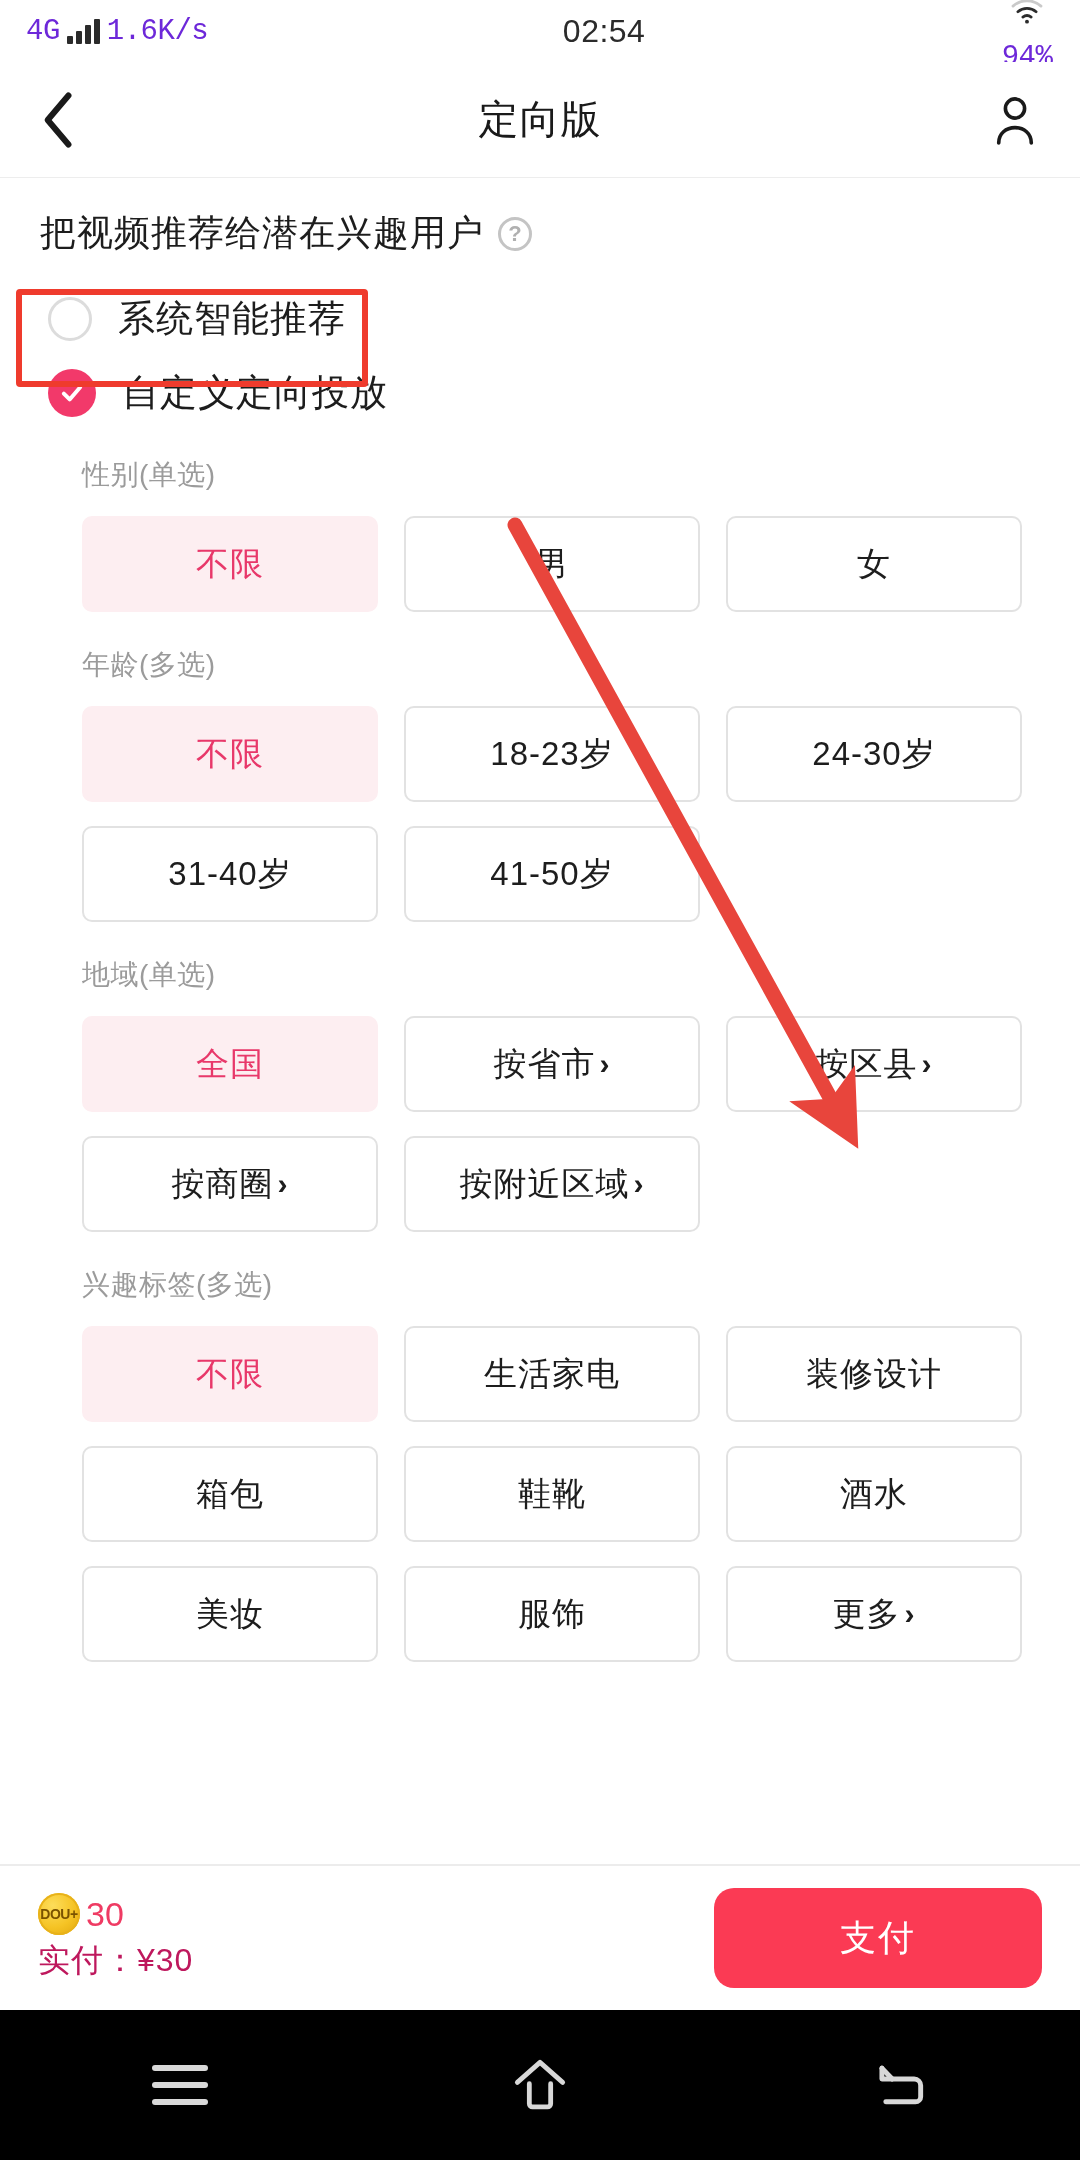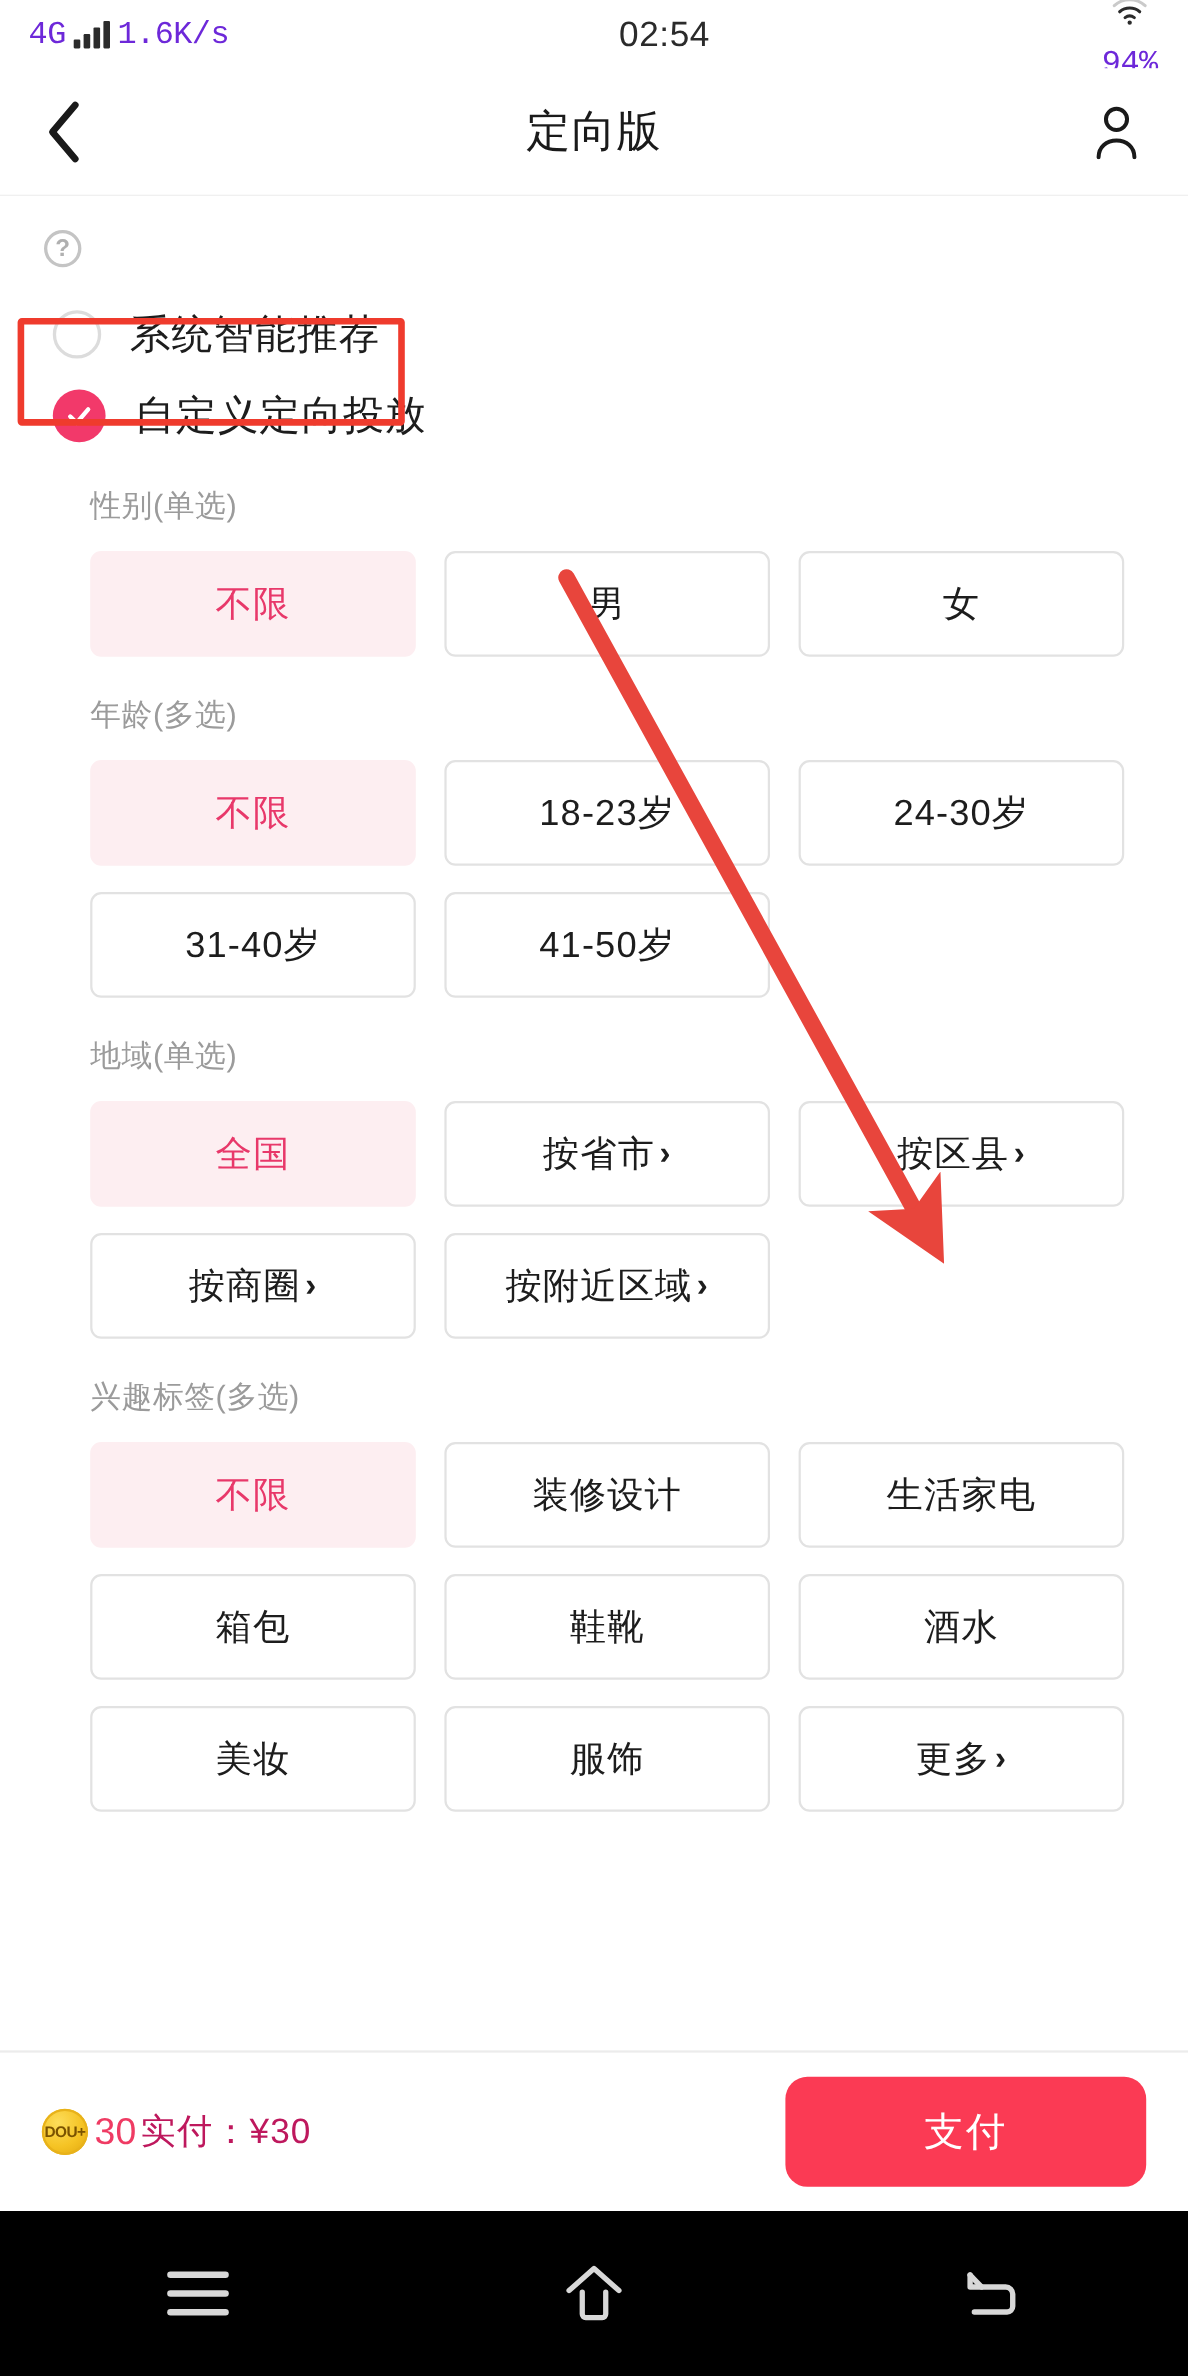--- a/index.html
+++ b/index.html
@@ -107,21 +107,21 @@
     pointer-events:none;
   }
 
   
   .bottombar{
     position:absolute; left:0; bottom:150px; width:1080px; height:146px;
     background:#fff; border-top:2px solid #ececec;
     display:flex; align-items:center; justify-content:space-between;
     padding:0 38px;
   }
-  .price-wrap{ display:flex; flex-direction:row; gap:4px;}
+  .price-wrap{ display:flex; flex-direction:column; gap:4px;}
   .price-top{ display:flex; align-items:center; gap:6px;}
   .coin{
     width:42px;height:42px;border-radius:50%;
     background:radial-gradient(circle at 35% 30%, #fddd5a 0%, #f5c324 55%, #e0a50d 100%);
     display:flex;align-items:center;justify-content:center;
     box-shadow:inset 0 0 0 2px #e8b21a;
   }
   .coin span{ font-size:14px; font-weight:700; color:#7a5200; letter-spacing:-0.5px;}
   .price-amount{ font-size:34px; color:#ef3b63; font-weight:400; line-height:1;}
   .price-sub{ font-size:32px; color:#be185d; letter-spacing:1px;}
@@ -198,20 +198,21 @@
       <svg width="46" height="50" viewBox="0 0 24 26" fill="none" stroke="#1a1a1a" stroke-width="1.9">
         <circle cx="12" cy="7" r="5"></circle>
         <path d="M3.5 25c0-5 3.8-8 8.5-8s8.5 3 8.5 8" stroke-linecap="round"></path>
       </svg>
     </div>
   </div>
 
   <div class="content">
 
     <div class="subtitle-row">
+      <span class="subtitle">把视频推荐给潜在兴趣用户</span>
       <span class="help-ic">?</span>
     </div>
 
     <div class="radio-row r1">
       <span class="radio-off"></span>
       <span class="radio-label">系统智能推荐</span>
     </div>
 
     <div class="radio-row r2">
       <span class="radio-on">
@@ -283,24 +284,24 @@
             </div>
           </div>
         </div>
         <div class="section">
           <div class="sec-title">兴趣标签(多选)</div>
           <div class="grid">
             <div class="chip sel">
               <span>不限</span>
             </div>
             <div class="chip">
+              <span>生活家电</span>
+            </div>
+            <div class="chip">
               <span>装修设计</span>
-            </div>
-            <div class="chip">
-              <span>生活家电</span>
             </div>
             <div class="chip">
               <span>箱包</span>
             </div>
             <div class="chip">
               <span>鞋靴</span>
             </div>
             <div class="chip">
               <span>酒水</span>
             </div>

